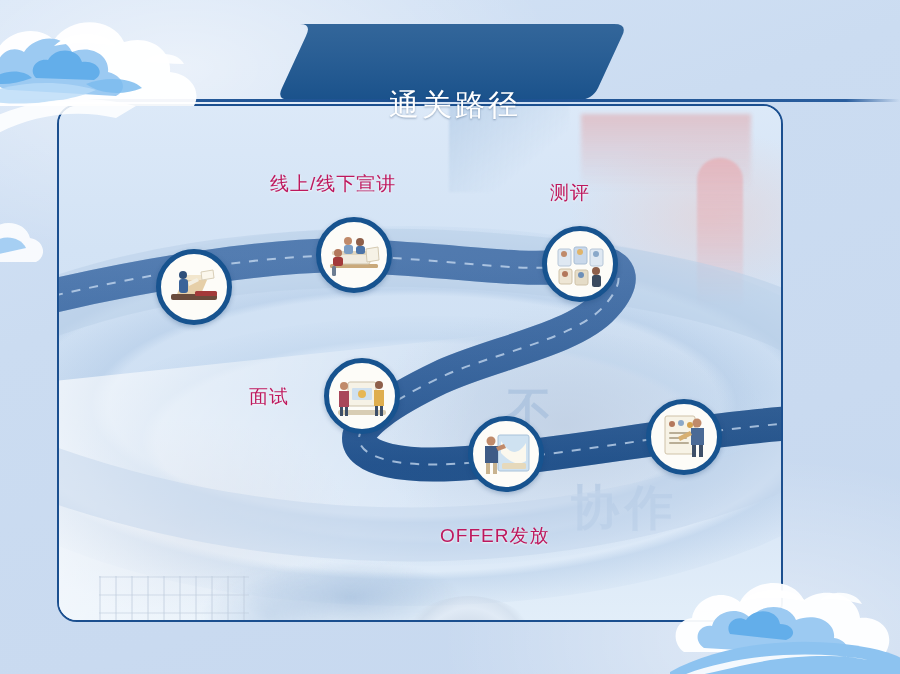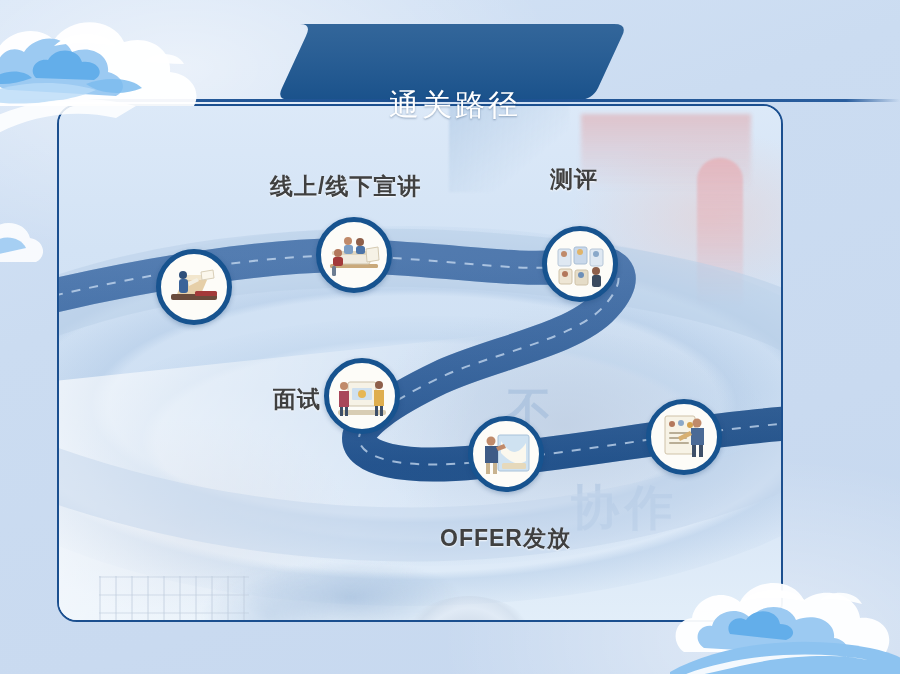--- a/index.html
+++ b/index.html
@@ -125,21 +125,21 @@
     border:5px solid #17538f;
     box-sizing:border-box;
     box-shadow:0 2px 5px rgba(20,60,110,.28);
     display:flex;align-items:center;justify-content:center;
     overflow:hidden;
     z-index:6;
   }
   .node svg{display:block;}
   .node-label{
     position:absolute;
-    color:#404040;font-size:23px;font-weight:700;letter-spacing:1px;
+    color:#be185d;font-size:19px;font-weight:400;letter-spacing:1px;
     white-space:nowrap;
     text-shadow:0 1px 2px rgba(255,255,255,.85);
     z-index:7;
   }
 
   
   .cloud-wrap{position:absolute;pointer-events:none;}
   .cloud-tl{left:-34px;top:-14px;width:300px;height:240px;z-index:8;}
   .cloud-br{right:-20px;bottom:-18px;width:250px;height:190px;z-index:8;}
   .cloud-edge-l{left:-10px;top:200px;width:60px;height:120px;z-index:8;}
@@ -254,39 +254,39 @@
         <circle cx="27" cy="15" r="3" fill="#e0b46a"></circle>
         <circle cx="43" cy="17" r="3" fill="#8aa8c9"></circle>
         <rect x="6" y="32" width="13" height="15" rx="2" fill="#eee6d5" stroke="#cfc2a8" stroke-width="1"></rect>
         <rect x="22" y="33" width="13" height="15" rx="2" fill="#e5dcc7" stroke="#cfc2a8" stroke-width="1"></rect>
         <circle cx="12" cy="37" r="3" fill="#b3785c"></circle>
         <circle cx="28" cy="38" r="3" fill="#6d8fb8"></circle>
         <circle cx="43" cy="34" r="4" fill="#8e5f4a"></circle>
         <rect x="39" y="38" width="9" height="12" rx="2.5" fill="#3b4a5e"></rect>
       </svg>
     </div>
-    <div class="node-label" style="left:491px;top:58px;">测评</div>
+    <div class="node-label" style="left:491px;top:74px;">测评</div>
 
     <div class="node" style="left:265px;top:252px;">
       <svg width="56" height="52" viewBox="0 0 56 52">
         <rect x="4" y="40" width="48" height="5" rx="2" fill="#d8cdb4"></rect>
         <rect x="14" y="12" width="28" height="24" rx="2" fill="#f6f2e6" stroke="#cdc2aa" stroke-width="1"></rect>
         <rect x="18" y="18" width="20" height="12" rx="1" fill="#cfe0ef"></rect>
         <circle cx="28" cy="24" r="4" fill="#e6b756"></circle>
         <circle cx="10" cy="16" r="4" fill="#c08a6a"></circle>
         <path d="M5 21 h10 v16 h-10 z" fill="#a8465a"></path>
         <rect x="6" y="37" width="3" height="9" fill="#3e4f68"></rect>
         <rect x="11" y="37" width="3" height="9" fill="#3e4f68"></rect>
         <circle cx="45" cy="15" r="4" fill="#8e5f4a"></circle>
         <path d="M40 20 h10 v16 h-10 z" fill="#dfae4f"></path>
         <rect x="41" y="36" width="3" height="10" fill="#3e4f68"></rect>
         <rect x="46" y="36" width="3" height="10" fill="#3e4f68"></rect>
       </svg>
     </div>
-    <div class="node-label" style="left:190px;top:278px;margin-left:24px;">面试</div>
+    <div class="node-label" style="left:190px;top:278px;">面试</div>
 
     <div class="node" style="left:409px;top:310px;">
       <svg width="54" height="54" viewBox="0 0 54 54">
         <rect x="19" y="8" width="31" height="36" rx="2" fill="#cfe2f1" stroke="#a8c2da" stroke-width="1"></rect>
         <path d="M22 14 C30 26, 38 30, 47 16 L47 34 C38 40, 30 34, 22 26 Z" fill="#fbf8ee"></path>
         <rect x="23" y="36" width="24" height="6" rx="1.5" fill="#e6d9bb"></rect>
         <circle cx="12" cy="14" r="4.5" fill="#c08a6a"></circle>
         <path d="M6 19 h13 v17 h-13 z" fill="#3e5b86"></path>
         <path d="M17 20 l8 -3 l2 4 l-8 3 z" fill="#c08a6a"></path>
         <rect x="7" y="36" width="4" height="11" fill="#c8b38f"></rect>

